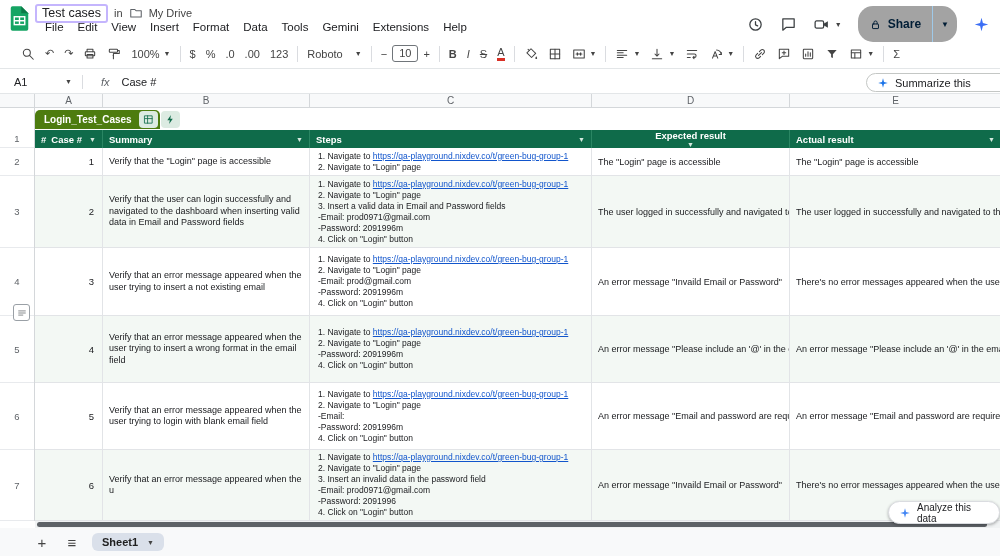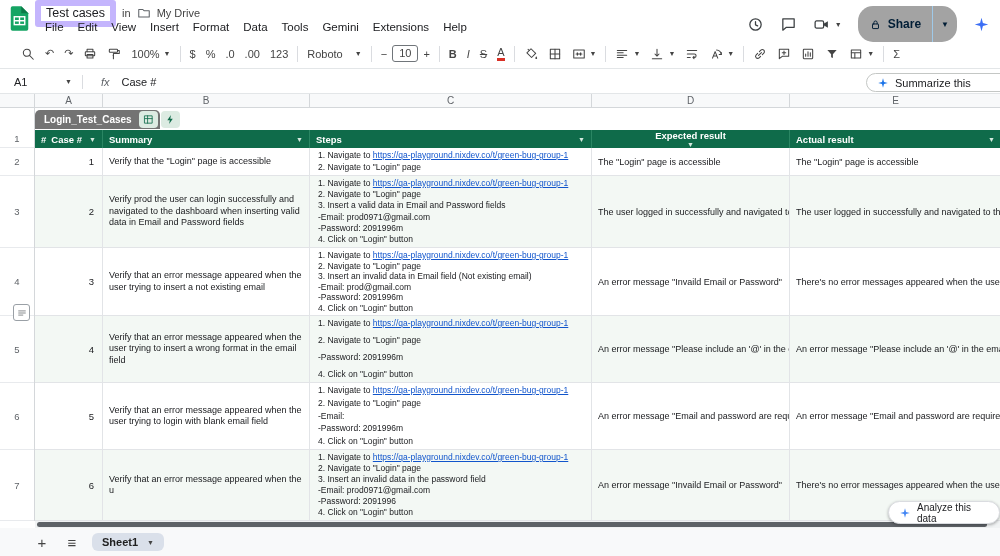--- a/index.html
+++ b/index.html
@@ -6,21 +6,21 @@
   body{width:1000px;height:556px;position:relative;overflow:hidden;background:#fff;
        font-family:"Liberation Sans", sans-serif;color:#202124;font-size:11px}
   .ic{display:inline-flex;width:14px;height:14px;flex:0 0 auto}
   .ic svg{width:100%;height:100%}
   .caret{font-size:7px;color:#444;margin-left:2px}
 
   
   .topbar{position:absolute;left:0;top:0;width:1000px;height:38px;background:#fff}
   .logo{position:absolute;left:9px;top:5px}
   .titlerow{position:absolute;left:35px;top:4px;display:flex;align-items:center;gap:6px;height:18px}
-  .title-box{border:6px solid #c4b5fd;border-radius:3px;padding:0 5px;font-size:12.5px;height:15px;line-height:15px}
+  .title-box{border:2px solid #c4b5fd;border-radius:3px;padding:0 5px;font-size:12.5px;height:15px;line-height:15px}
   .in-lbl{font-size:11px;color:#444}
   .loc{font-size:11px;color:#444}
   .menus{position:absolute;left:38px;top:20px;display:flex;font-size:11.5px;color:#202124}
   .menu-item{padding:1px 7px;border-radius:4px;cursor:default}
   .topright{position:absolute;right:10px;top:6px;display:flex;align-items:center;gap:16px;color:#3c4043}
   .topright .ic{width:17px;height:17px}
   .share{display:flex;align-items:center;background:#a3a3a3;border-radius:15px;overflow:hidden;color:#001d35;height:36px}
   .share-main{display:flex;align-items:center;gap:6px;padding:0 11px;font-size:12px;font-weight:bold}
   .share-main .ic{width:13px;height:13px}
   .share-caret{padding:0 8px;border-left:1px solid #9fc9e8;font-size:8px;display:flex;align-items:center;height:100%}
@@ -63,27 +63,27 @@
   .row{display:flex}
   .cell{box-sizing:border-box;border-right:1px solid #e2e4e7;border-bottom:1px solid #e2e4e7;overflow:hidden;background:#fff}
   .band .cell{background:#f3f8f4}
   .hrow .hcell{box-sizing:border-box;background:#0f6b4a;color:#fff;display:flex;align-items:center;
                padding:0 6px;border-right:1px solid #2a8663;font-weight:bold;font-size:9.5px}
   .hcell .lbl{flex:1;white-space:nowrap;overflow:hidden}
   .hcell .hcaret{color:#d4e9de;font-size:7px}
   .hash{margin-right:5px}
   .cell-case{display:flex;align-items:center;justify-content:flex-end;padding-right:8px;font-size:9.5px}
   .cell-summary{display:flex;align-items:center;font-size:9px;line-height:11.5px;padding:2px 6px}
-  .cell-steps{display:flex;flex-direction:column;justify-content:space-between;font-size:8.5px;line-height:11px;padding:2px 4px 2px 8px}
+  .cell-steps{display:flex;flex-direction:column;justify-content:center;font-size:8.5px;line-height:11px;padding:2px 4px 2px 8px}
   .stepline{white-space:nowrap;overflow:hidden}
   .stepline a{color:#1155cc;text-decoration:underline}
   .cell-expected,.cell-actual{display:flex;align-items:center;font-size:9px;white-space:nowrap;padding:0 6px}
 
   
-  .tabchip{position:absolute;left:35px;top:110px;height:19px;background:#737373;color:#fff;font-size:10px;font-weight:bold;
+  .tabchip{position:absolute;left:35px;top:110px;height:19px;background:#4d7c0f;color:#fff;font-size:10px;font-weight:bold;
            display:flex;align-items:center;gap:12px;padding:0 9px;border-radius:5px 5px 0 0;z-index:4}
   .tabchip .hcaret{font-size:7px;color:#d4e9de}
   .chipbtn{position:absolute;top:111px;width:19px;height:17px;background:#dcebe2;color:#0f6b4a;border-radius:4px;
            display:flex;align-items:center;justify-content:center;z-index:4}
   .chipbtn .ic{width:11px;height:11px}
 
   .rowgroup{position:absolute;left:13px;top:304px;width:15px;height:15px;border:1px solid #9aa0a6;border-radius:3px;
             color:#5f6368;display:flex;align-items:center;justify-content:center;background:#fff;z-index:4}
   .rowgroup .ic{width:10px;height:10px}
 
@@ -413,42 +413,41 @@
         <div class="cell cell-steps" style="width: 282px;">
           <div class="stepline">1. Navigate to <a href="#">https://qa-playground.nixdev.co/t/green-bug-group-1</a></div>
           <div class="stepline">2. Navigate to "Login" page</div>
         </div>
         <div class="cell cell-expected" style="width: 198px;">The "Login" page is accessible</div>
         <div class="cell cell-actual" style="width: 212px;">The "Login" page is accessible</div>
       </div>
       <div class="row drow band" style="height: 72px;">
         <div class="cell cell-case" style="width: 68px;">2</div>
         <div class="cell cell-summary" style="width: 207px;">
-          <span>Verify prod the user can login successfully and navigated to the dashboard when inserting valid data in Email and Password fields</span>
+          <span>Verify that the user can login successfully and navigated to the dashboard when inserting valid data in Email and Password fields</span>
         </div>
         <div class="cell cell-steps" style="width: 282px;">
           <div class="stepline">1. Navigate to <a href="#">https://qa-playground.nixdev.co/t/green-bug-group-1</a></div>
           <div class="stepline">2. Navigate to "Login" page</div>
           <div class="stepline">3. Insert a valid data in Email and Password fields</div>
           <div class="stepline">-Email: prod0971@gmail.com</div>
           <div class="stepline">-Password: 2091996m</div>
           <div class="stepline">4. Click on "Login" button</div>
         </div>
         <div class="cell cell-expected" style="width: 198px;">The user logged in successfully and navigated to</div>
         <div class="cell cell-actual" style="width: 212px;">The user logged in successfully and navigated to th</div>
       </div>
       <div class="row drow" style="height: 68px;">
         <div class="cell cell-case" style="width: 68px;">3</div>
         <div class="cell cell-summary" style="width: 207px;">
           <span>Verify that an error message appeared when the user trying to insert a not existing email</span>
         </div>
         <div class="cell cell-steps" style="width: 282px;">
           <div class="stepline">1. Navigate to <a href="#">https://qa-playground.nixdev.co/t/green-bug-group-1</a></div>
           <div class="stepline">2. Navigate to "Login" page</div>
-          <div class="stepline">3. Insert an invalid data in Email field (Not existing email)</div>
           <div class="stepline">-Email: prod@gmail.com</div>
           <div class="stepline">-Password: 2091996m</div>
           <div class="stepline">4. Click on "Login" button</div>
         </div>
         <div class="cell cell-expected" style="width: 198px;">An error message "Invaild Email or Password"</div>
         <div class="cell cell-actual" style="width: 212px;">There's no error messages appeared when the use</div>
       </div>
       <div class="row drow band" style="height: 67px;">
         <div class="cell cell-case" style="width: 68px;">4</div>
         <div class="cell cell-summary" style="width: 207px;">

